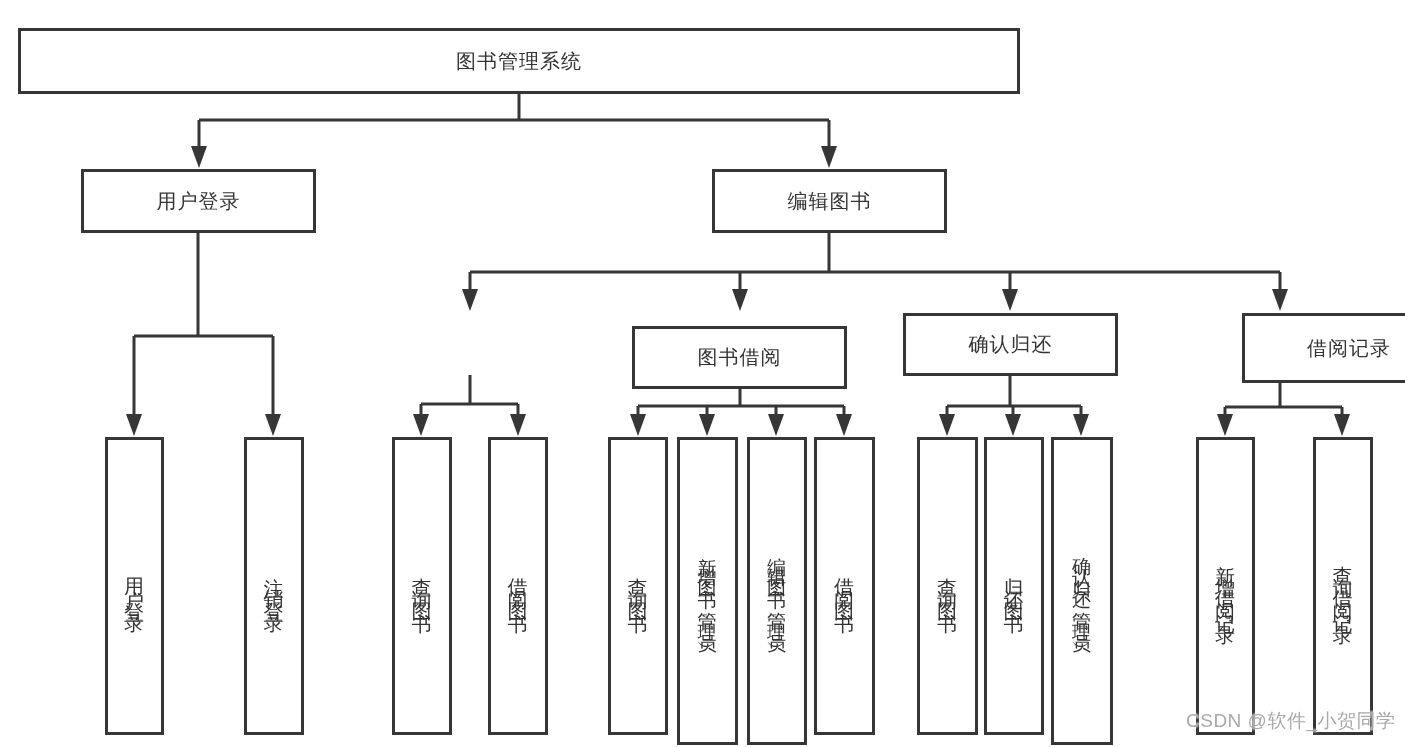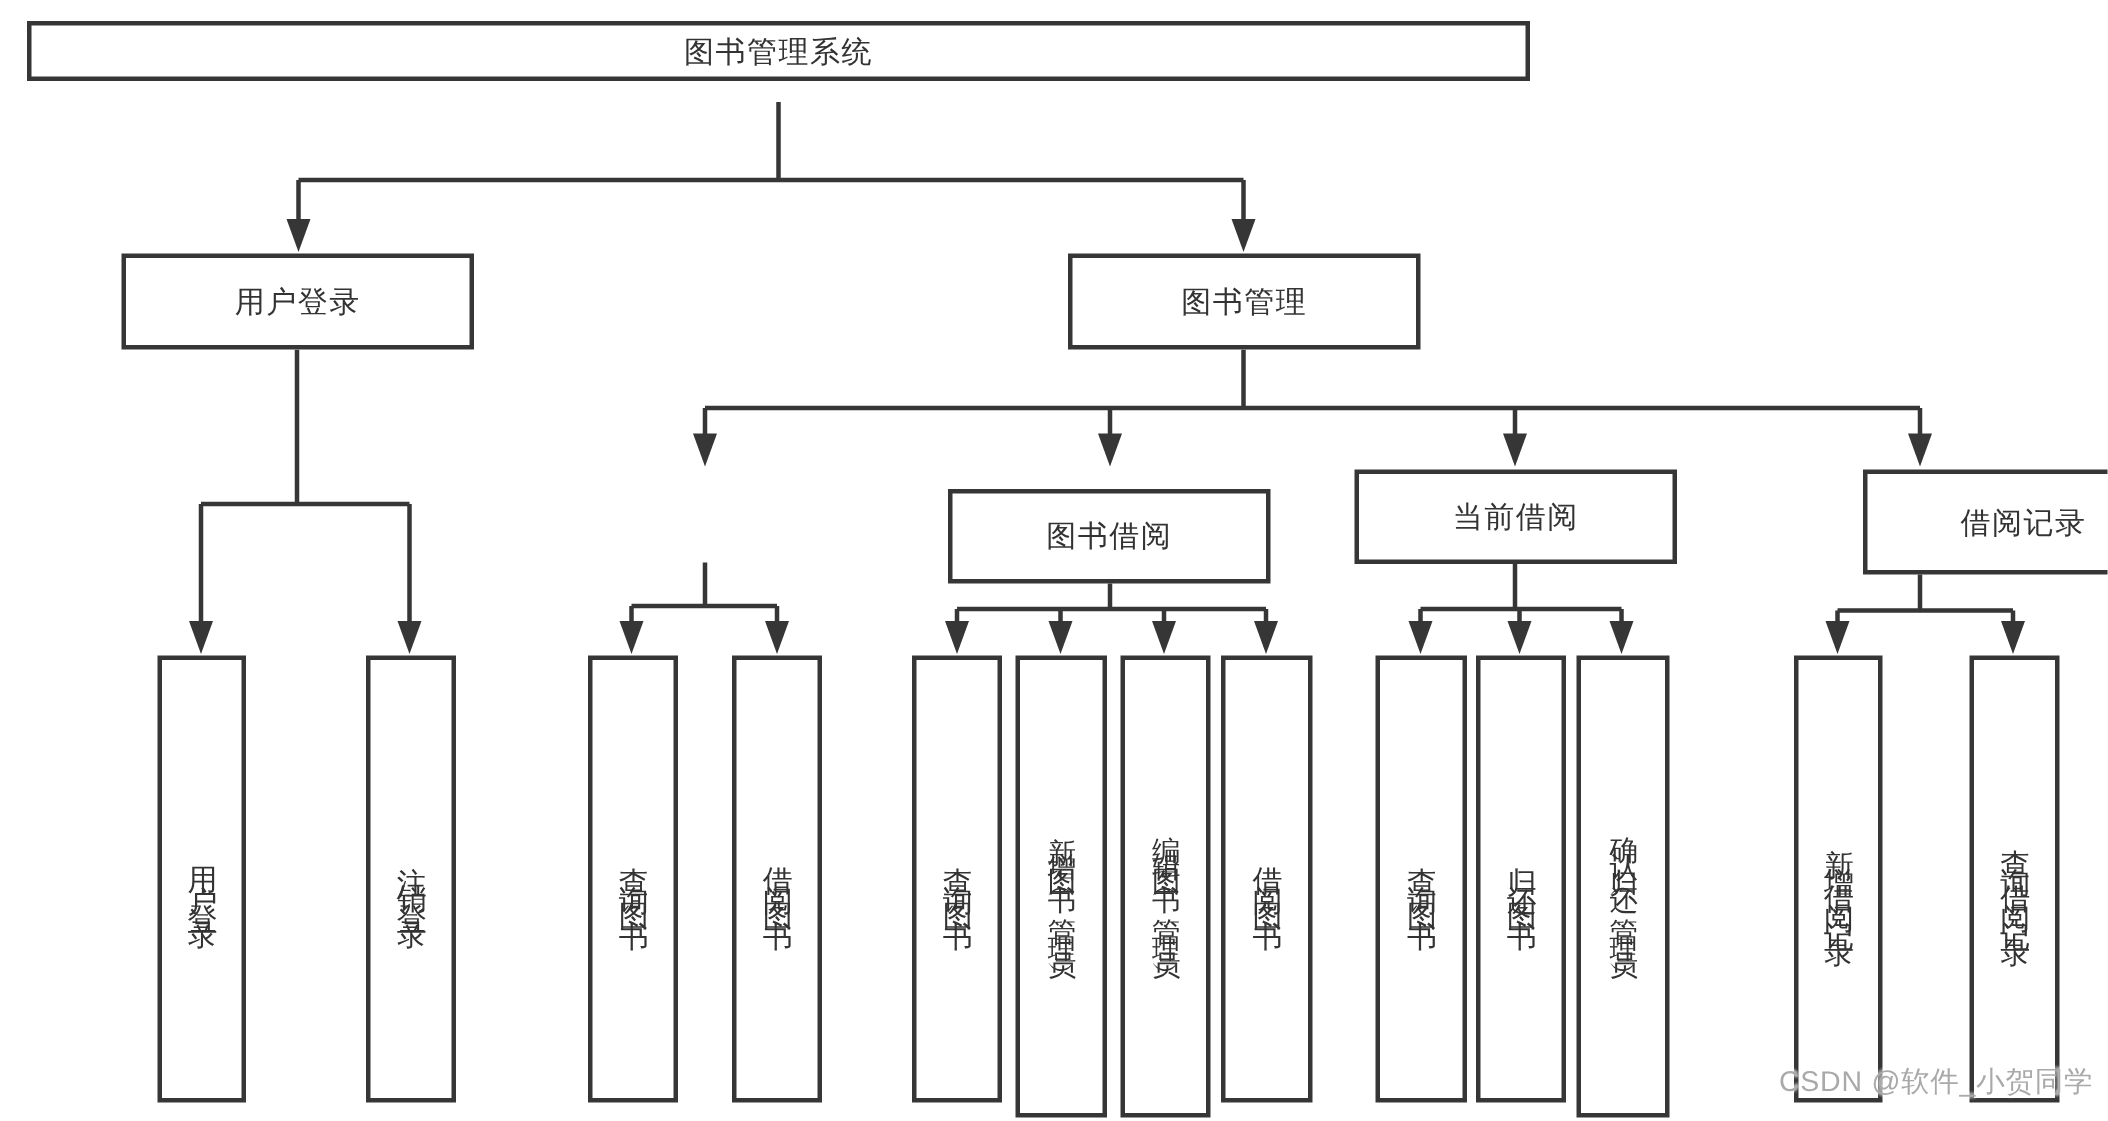--- a/index.html
+++ b/index.html
@@ -98,36 +98,36 @@
       <polygon points="768,414 784,414 776,436"></polygon>
       <polygon points="836,414 852,414 844,436"></polygon>
       <polygon points="939,414 955,414 947,436"></polygon>
       <polygon points="1005,414 1021,414 1013,436"></polygon>
       <polygon points="1073,414 1089,414 1081,436"></polygon>
       <polygon points="1217,414 1233,414 1225,436"></polygon>
       <polygon points="1334,414 1350,414 1342,436"></polygon>
     </g>
   </svg>
 
-  <div class="node" style="left:18px; top:14px; width:1002px; height:40px;text-align:right;">
+  <div class="node" style="left:18px; top:28px; width:1002px; height:66px;text-align:right;">
     <span class="hlabel">图书管理系统</span>
   </div>
 
   <div class="node" style="left:81px; top:169px; width:235px; height:64px;">
     <span class="hlabel">用户登录</span>
   </div>
   <div class="node" style="left:712px; top:169px; width:235px; height:64px;">
-    <span class="hlabel">图书管理</span>
+    <span class="hlabel">编辑图书</span>
   </div>
 
   <div class="node" style="left:632px; top:326px; width:215px; height:63px;">
     <span class="hlabel">图书借阅</span>
   </div>
   <div class="node" style="left:903px; top:313px; width:215px; height:63px;">
-    <span class="hlabel">当前借阅</span>
+    <span class="hlabel">确认归还</span>
   </div>
   <div class="node" style="left:1242px; top:313px; width:214px; height:70px;">
     <span class="hlabel">借阅记录</span>
   </div>
 
   <div class="node leaf" style="left:105px; top:437px; width:59px; height:298px;">
     <span class="vlabel">用户登录</span>
   </div>
   <div class="node leaf" style="left:244px; top:437px; width:60px; height:298px;">
     <span class="vlabel">注销登录</span>

